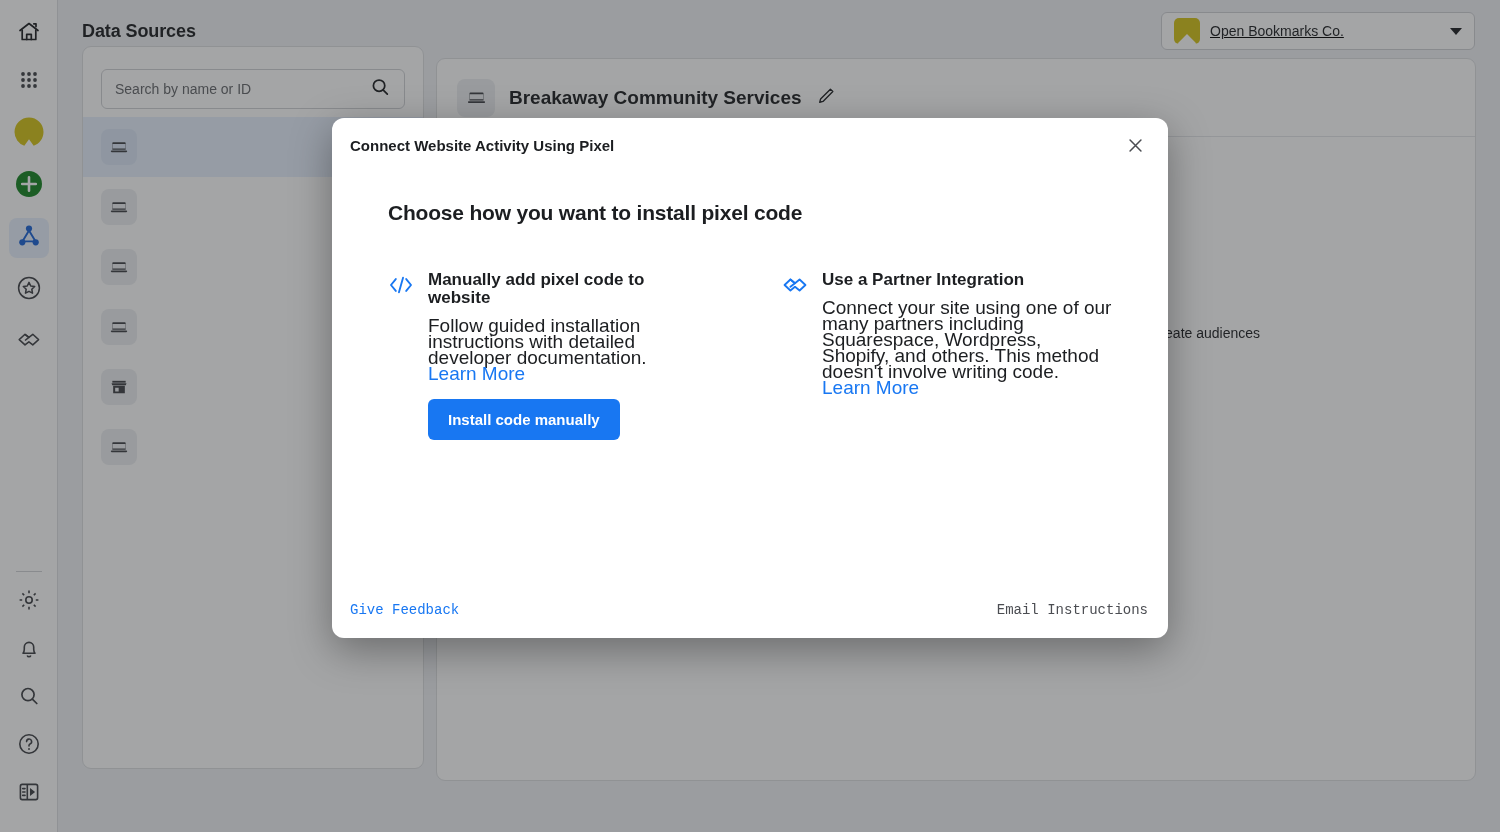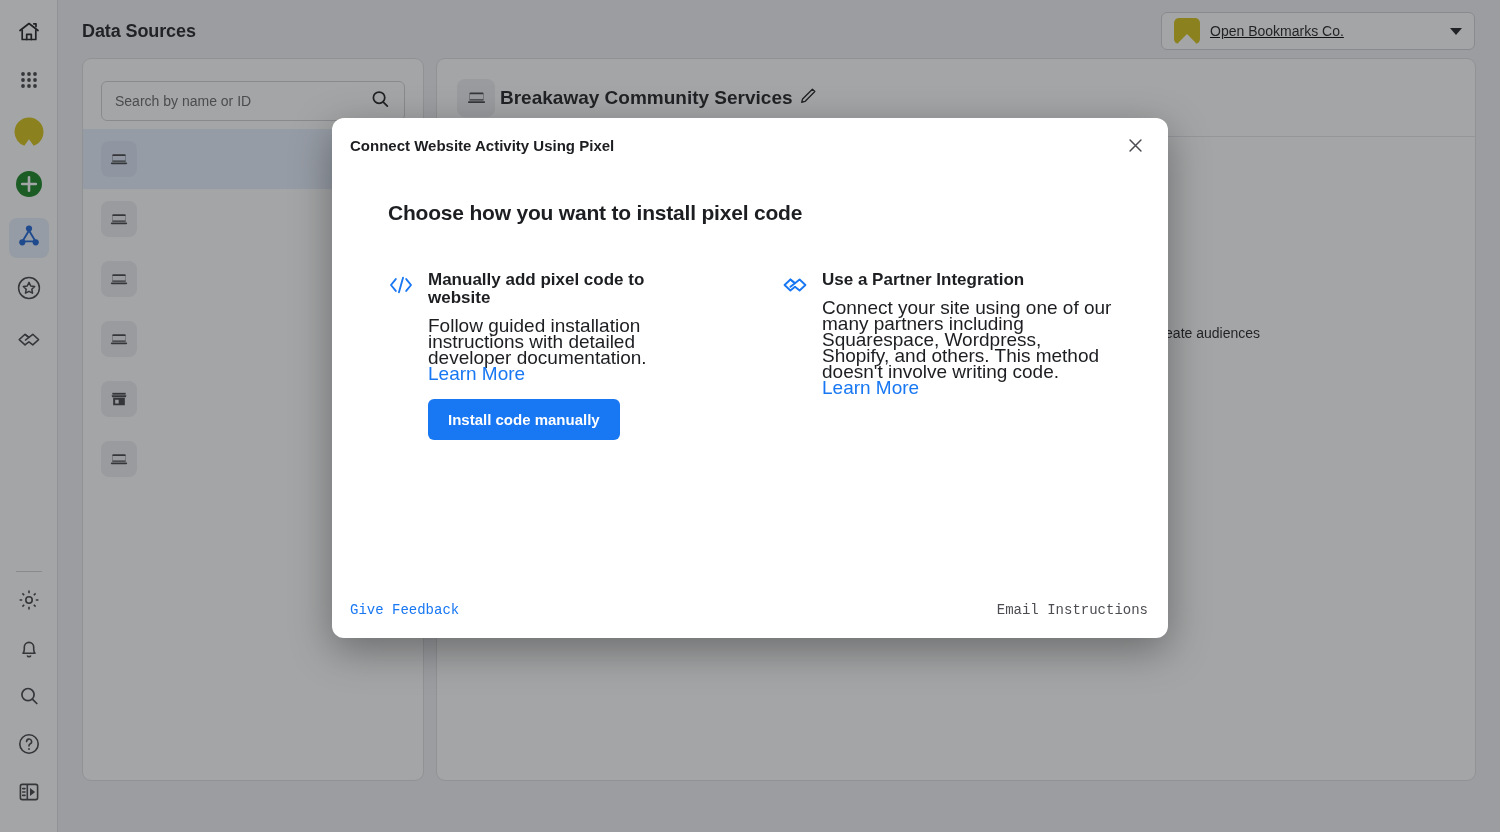--- a/index.html
+++ b/index.html
@@ -117,21 +117,21 @@
     width: 0; height: 0;
     border-left: 6px solid transparent;
     border-right: 6px solid transparent;
     border-top: 7px solid #1c1e21;
     flex: 0 0 auto;
   }
 
   
   .list-panel {
     position: absolute;
-    left: 24px; top: 58px;
+    left: 24px; top: 46px;
     width: 342px;
     height: 723px;
     background: #ffffff;
     border: 1px solid #dcdee1;
     border-radius: 9px;
     overflow: hidden;
   }
   .search-box {
     margin: 22px 18px 8px 18px;
     height: 40px;
@@ -181,21 +181,21 @@
     height: 78px;
     display: flex;
     align-items: center;
     justify-content: space-between;
     padding: 0 22px 0 20px;
     border-bottom: 1px solid #e3e5e8;
   }
   .detail-head-left {
     display: flex;
     align-items: center;
-    gap: 5px;
+    gap: 14px;
   }
   .detail-icon {
     width: 38px; height: 38px;
     border-radius: 8px;
     background: #eceef1;
     display: flex;
     align-items: center;
     justify-content: center;
   }
   .detail-title {

